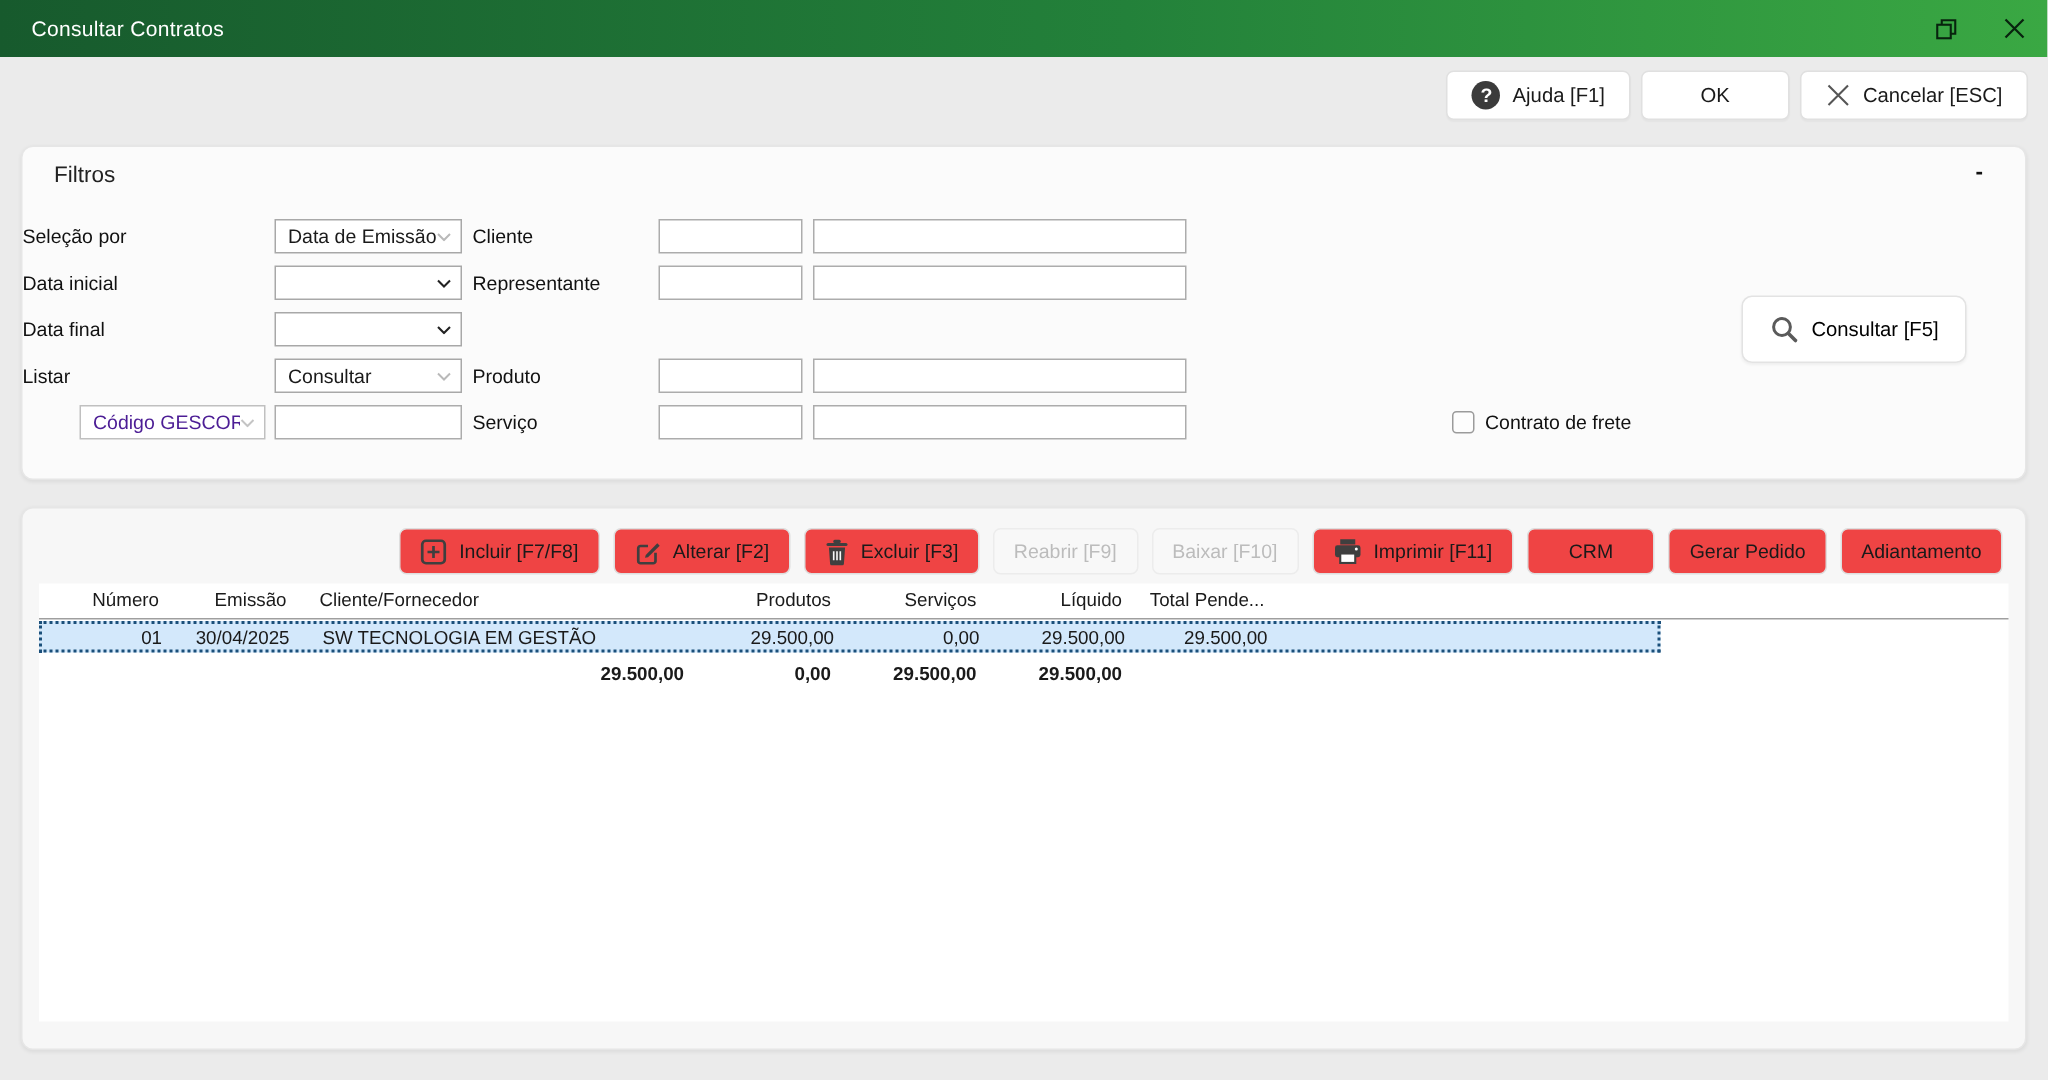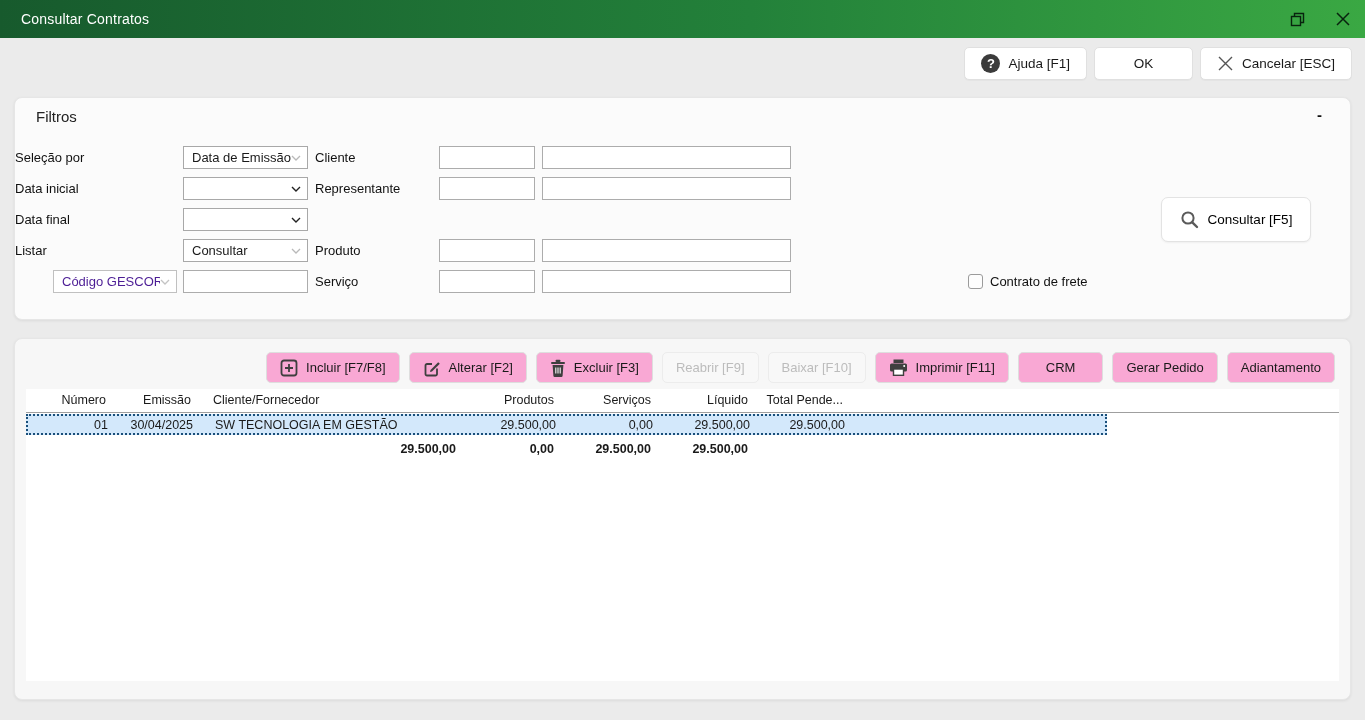--- a/index.html
+++ b/index.html
@@ -72,21 +72,21 @@
 
   .checkbox-row { position: absolute; left: 953px; top: 176px; display: flex; align-items: center; gap: 7px; }
   .checkbox {
     width: 15px; height: 15px; background: #fdfdfd; border: 1px solid #9b9b9b; border-radius: 3px; cursor: pointer;
   }
   .checkbox-label { font-size: 13px; color: #111; }
 
   
   .toolbar { position: absolute; right: 15px; top: 13px; display: flex; gap: 9px; }
   .tbtn {
-    background: #f9a8d4; border: 1px solid #dedede; border-radius: 5px;
+    background: #ef4444; border: 1px solid #dedede; border-radius: 5px;
     height: 31px; display: inline-flex; align-items: center; justify-content: center;
     gap: 8px; padding: 0 13px; font-size: 13px; color: #1a1a1a; cursor: pointer; white-space: nowrap;
   }
   .tbtn.wide { padding: 0 27px; }
   .tbtn.disabled { background: #f8f8f8; border-color: #ececec; color: #bcbcbc; cursor: default; }
 
   
   .table-area {
     position: absolute; left: 11px; right: 11px; top: 50px; bottom: 18px;
     background: #ffffff;

